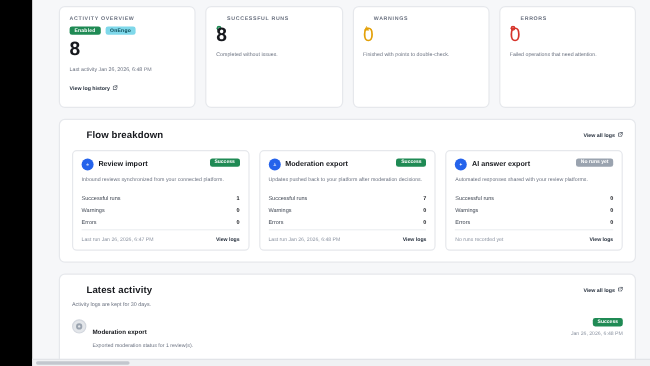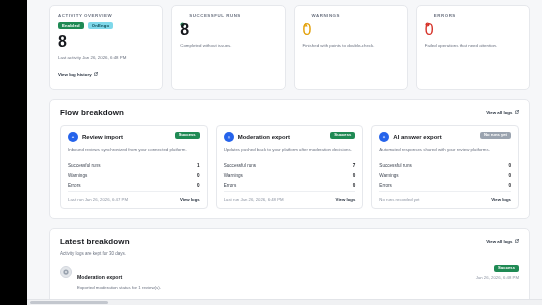--- a/index.html
+++ b/index.html
@@ -108,20 +108,21 @@
     border: 1px solid #e6e8ec;
     border-radius: 5px;
     margin-top: 9px;
     padding: 8px 10px 9px 10px;
   }
   .panel-head {
     display: flex;
     align-items: center;
     justify-content: space-between;
     margin-bottom: 8px;
+    margin-left: 12px;
   }
   .panel-title {
     font-size: 8px;
     font-weight: 700;
     color: #16181d;
     letter-spacing: .1px;
   }
   .panel-link {
     display: inline-flex;
     align-items: center;
@@ -457,21 +458,21 @@
               <span class="flow-foot-text">No runs recorded yet</span>
               <a class="flow-foot-link">View logs</a>
             </div>
           </div>
 
         </div>
       </div>
 
       <div class="panel">
         <div class="panel-head">
-          <span class="panel-title">Latest breakdown</span>
+          <span class="panel-title">Latest activity</span>
           <a class="panel-link">
             <span>View all logs</span>
             <span class="ext-ico">
               <svg viewBox="0 0 12 12" width="4" height="4" aria-hidden="true">
                 <path d="M4 1h7v7" fill="none" stroke="#1f2937" stroke-width="1.6"></path>
                 <path d="M11 1 5 7" fill="none" stroke="#1f2937" stroke-width="1.6"></path>
                 <path d="M9 8v3H1V3h3" fill="none" stroke="#1f2937" stroke-width="1.6"></path>
               </svg>
             </span>
           </a>

